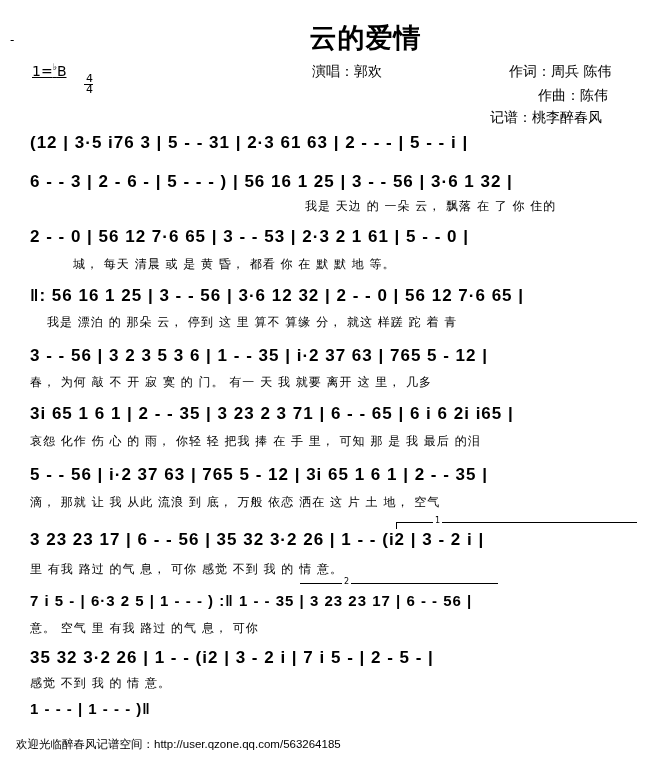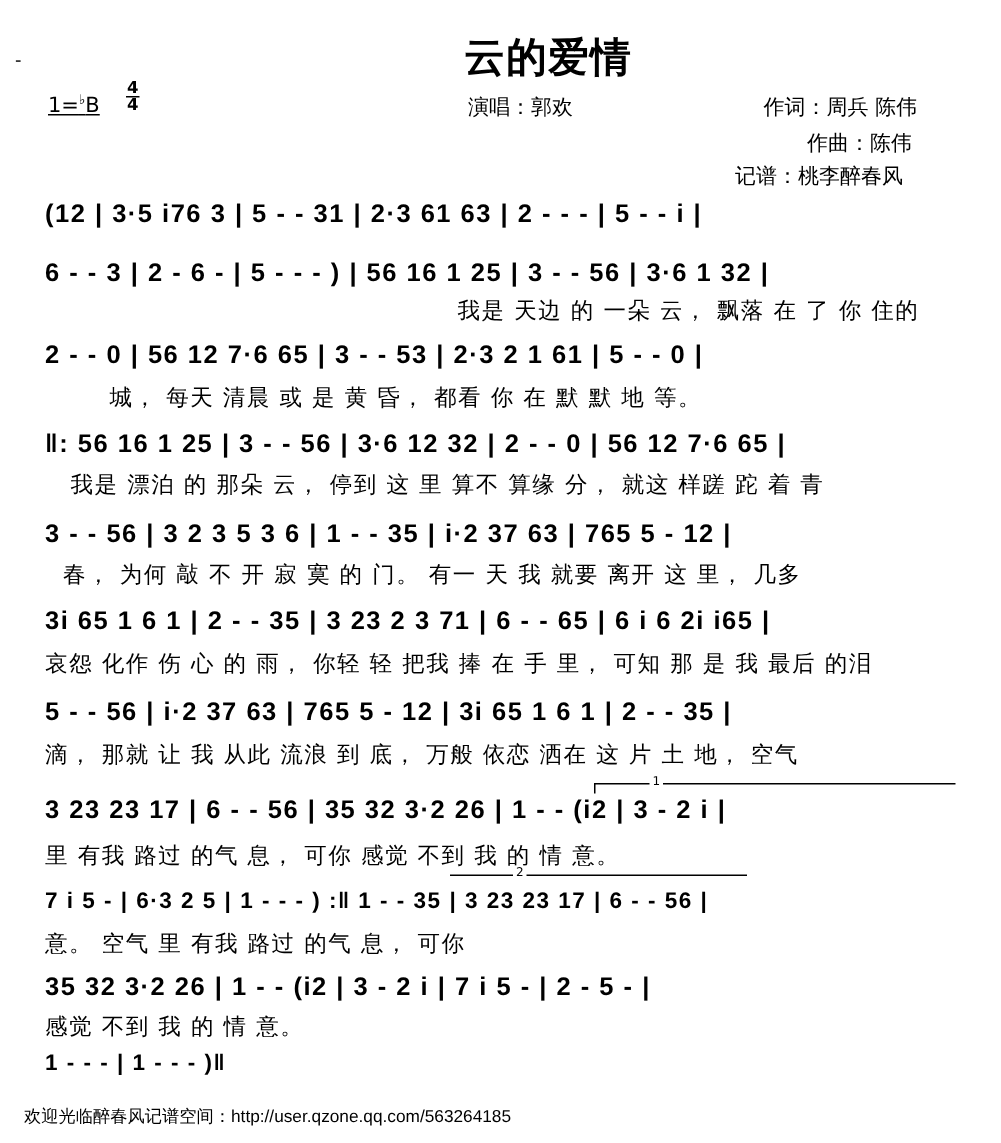--- a/index.html
+++ b/index.html
@@ -2,25 +2,25 @@
 <html><head>
 <meta charset="utf-8">
 <style>
   html, body { margin: 0; padding: 0; background: #ffffff; }
   body { width: 667px; height: 762px; position: relative; overflow: hidden; font-family: "DejaVu Sans", sans-serif; color: #000; }
   .abs { position: absolute; white-space: nowrap; }
   .title { left: 0; width: 667px; top: 20px; text-align: center; font-family: "DejaVu Serif", serif; font-weight: bold; font-size: 27px; letter-spacing: 1px; padding-left: 64px; box-sizing: border-box; }
   .dash-mark { left: 10px; top: 33px; font-size: 12px; }
   .key { left: 32px; top: 62px; font-size: 14px; text-decoration: underline; }
   .key sup { font-size: 9px; }
-  .timesig { left: 84px; top: 54px; font-size: 11px; font-weight: bold; line-height: 10px; text-align: center; }
+  .timesig { left: 84px; top: 74px; font-size: 11px; font-weight: normal; line-height: 10px; text-align: right; }
   .timesig .bar { display: block; border-top: 1px solid #000; width: 9px; margin: 0 auto; }
   .meta { font-family: "DejaVu Serif", serif; font-size: 14px; }
   .row { position: absolute; left: 30px; font-family: "Liberation Sans", sans-serif; font-weight: bold; font-size: 17px; white-space: nowrap; letter-spacing: 1px; }
-  .lyr { position: absolute; left: 30px; font-size: 15px; white-space: nowrap; letter-spacing: 1px; }
+  .lyr { position: absolute; left: 30px; font-size: 12px; white-space: nowrap; letter-spacing: 1px; }
   .footer { left: 16px; top: 737px; font-size: 11.5px; font-family: Liberation Sans, sans-serif; }
   .volta { position: absolute; border-top: 1px solid #000; border-left: 1px solid #000; height: 6px; font-size: 8px; }
   .volta span { position: absolute; top: -7px; background: #fff; padding: 0 2px; }
 </style>
 </head>
 <body>
 
 <div class="abs title">云的爱情</div>
 <div class="abs dash-mark">-</div>
 
@@ -44,21 +44,21 @@
   <div class="row" style="top:172px;">6 - - 3 | 2 - 6 - | 5 - - - ) | 56 16 1 25 | 3 - - 56 | 3·6 1 32 |</div>
   <div class="lyr" style="top:198px; left:305px;">我是 天边 的 一朵   云，    飘落   在 了 你 住的</div>
 
   <div class="row" style="top:227px;">2 - - 0 | 56 12 7·6 65 | 3 - - 53 | 2·3 2 1 61 | 5 - - 0 |</div>
   <div class="lyr" style="top:256px;margin-left:43px;">城，        每天 清晨 或 是  黄   昏，    都看   你 在 默 默 地    等。</div>
 
   <div class="row" style="top:286px;">‖: 56 16 1 25 | 3 - - 56 | 3·6 12 32 | 2 - - 0 | 56 12 7·6 65 |</div>
   <div class="lyr" style="top:314px; left:47px;">我是 漂泊 的 那朵  云，   停到  这  里 算不 算缘   分，       就这 样蹉 跎  着   青</div>
 
   <div class="row" style="top:346px;">3 - - 56 | 3 2 3 5 3 6 | 1 - - 35 | i·2 37 63 | 765 5 - 12 |</div>
-  <div class="lyr" style="top:374px;margin-left:12px;">春，     为何   敲 不 开 寂 寞 的   门。     有一  天  我 就要 离开   这  里，   几多</div>
+  <div class="lyr" style="top:374px;">春，     为何   敲 不 开 寂 寞 的   门。     有一  天  我 就要 离开   这  里，   几多</div>
 
   <div class="row" style="top:404px;">3i 65 1 6 1 | 2 - - 35 | 3 23 2 3 71 | 6 - - 65 | 6 i 6 2i i65 |</div>
   <div class="lyr" style="top:433px;">哀怨 化作 伤 心 的   雨，   你轻   轻 把我 捧 在 手    里，    可知   那 是 我 最后 的泪</div>
 
   <div class="row" style="top:465px;">5 - - 56 | i·2 37 63 | 765 5 - 12 | 3i 65 1 6 1 | 2 - - 35 |</div>
   <div class="lyr" style="top:494px;">滴，     那就   让  我 从此 流浪   到  底，    万般   依恋 洒在 这 片 土   地，      空气</div>
 
   <div class="volta" style="left:396px; top:522px; width:240px;">
       <span style="left:36px;">1</span>
     </div>

